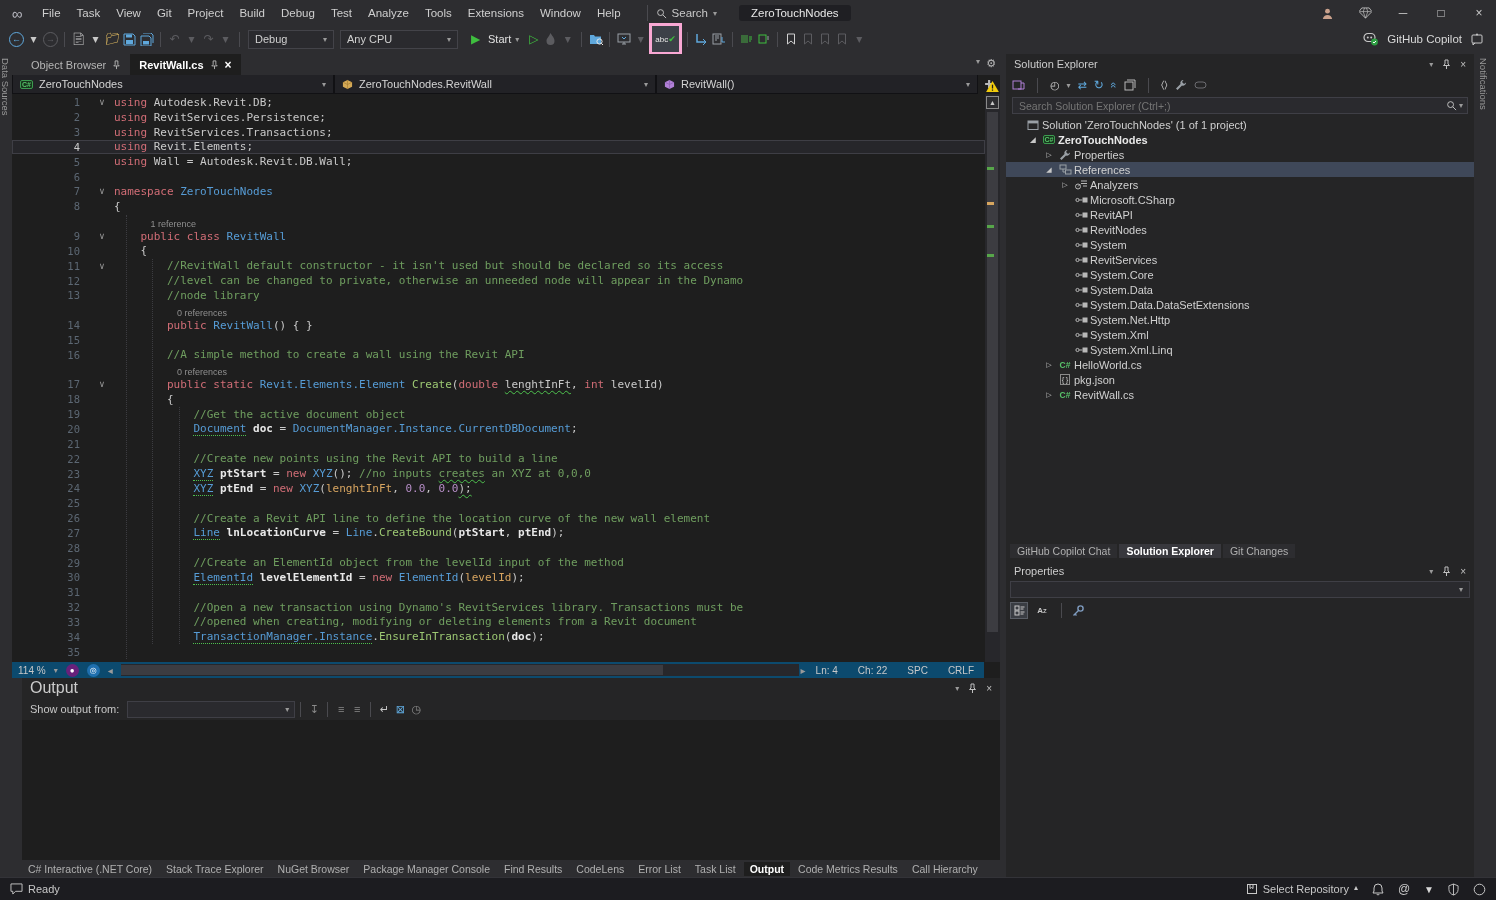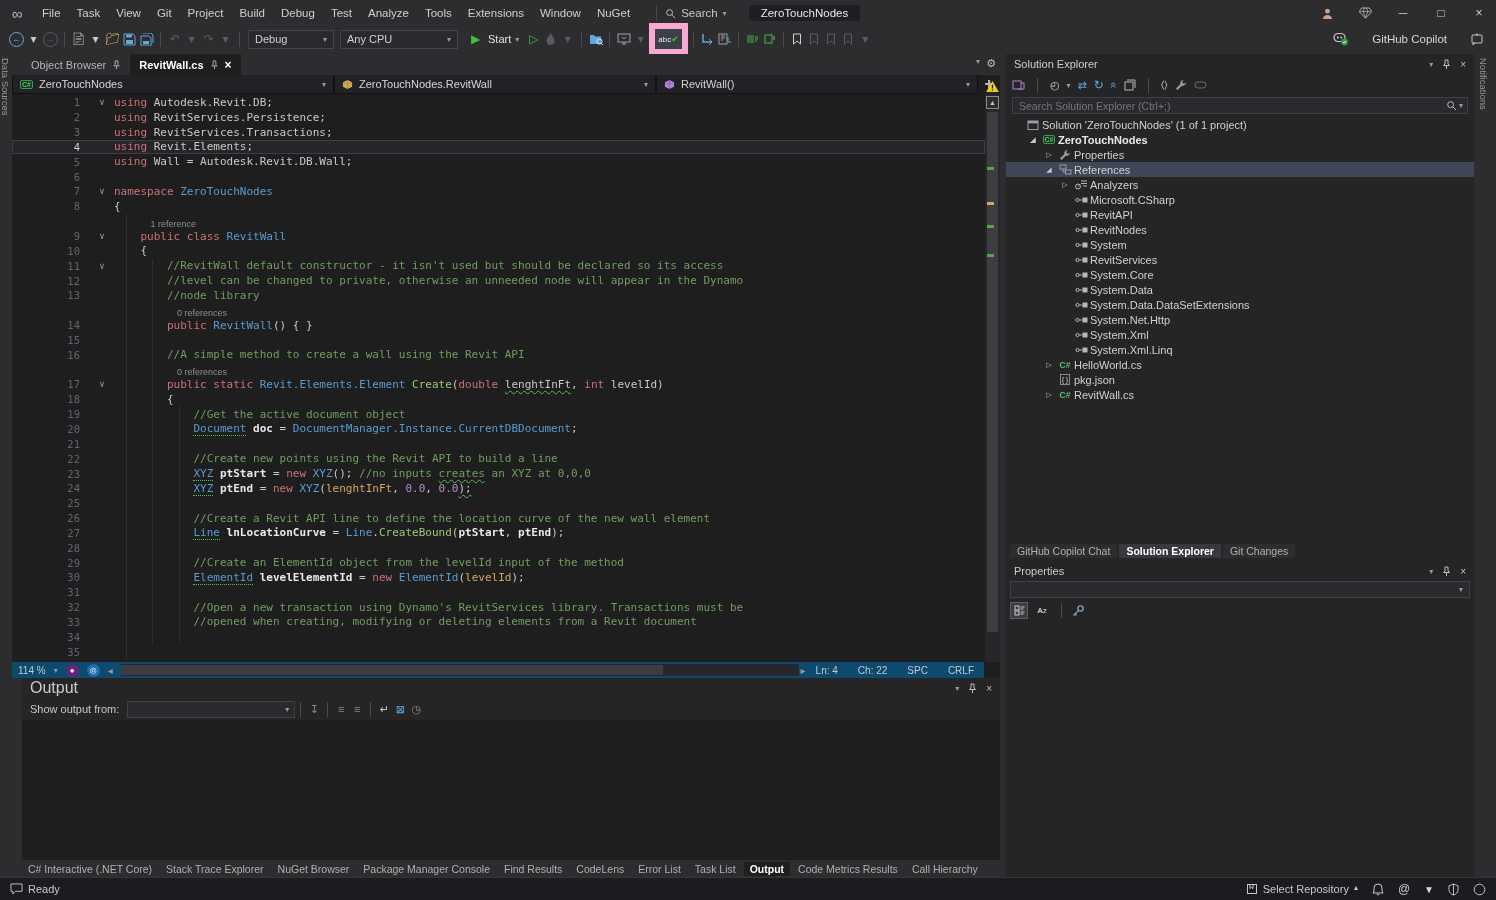--- a/index.html
+++ b/index.html
@@ -29,23 +29,23 @@
     font-size:12px; color:#c8c8c8; }
   .tb-ic.dim { color:#5c5c60; }
   .tb-ic.blue { color:#5fa8dc; }
   .tb-ic.gold { color:#d9b55f; }
   .tb-ic.green { color:#3fbf3f; }
   .circ { width:15px; height:15px; border-radius:50%; border:1px solid currentColor;
     display:inline-flex; align-items:center; justify-content:center; font-size:9px; }
   .tb-combo { display:flex; align-items:center; justify-content:space-between; background:#2a2a2e;
     border:1px solid #434349; height:19px; padding:0 6px; color:#d0d0d0; margin:0 3px; }
   #tb-start { display:flex; align-items:center; gap:4px; margin:0 6px; color:#e0e0e0; }
-  .abc-box { display:inline-flex; align-items:center; background:#3c4048; border:6px solid #f9a8d4;
+  .abc-box { display:inline-flex; align-items:center; background:#3c4048; border:3px solid #f9a8d4;
     height:32px; padding:0 3px; font-size:8px; color:#e8e8e8; }
-  #copilot-area { margin-left:auto; display:flex; align-items:center; gap:23px; padding-right:12px;
+  #copilot-area { margin-left:auto; display:flex; align-items:center; gap:8px; padding-right:12px;
     font-size:11.5px; color:#d8d8d8; }
 
   
   .vstrip { position:absolute; width:12px; background:#2d2d30; color:#9a9a9a; font-size:9.5px; }
   .vstrip span { writing-mode:vertical-rl; display:block; padding-top:4px; }
 
   
   #editor-group { position:absolute; left:12px; top:54px; width:988px; height:624px; background:#1e1e1e; }
   #doc-tabs { position:absolute; left:0; top:0; right:0; height:21px; background:#2d2d30;
     display:flex; align-items:flex-end; padding-left:10px; font-size:11px; }
@@ -163,21 +163,21 @@
         <div class="menu-item">View</div>
         <div class="menu-item">Git</div>
         <div class="menu-item">Project</div>
         <div class="menu-item">Build</div>
         <div class="menu-item">Debug</div>
         <div class="menu-item">Test</div>
         <div class="menu-item">Analyze</div>
         <div class="menu-item">Tools</div>
         <div class="menu-item">Extensions</div>
         <div class="menu-item">Window</div>
-        <div class="menu-item">NuGet</div>
+        <div class="menu-item">Help</div>
       </div>
     <div id="title-search">
       <svg width="11" height="11" viewBox="0 0 12 12">
           <circle cx="5" cy="5" r="3.2" fill="none" stroke="#c8c8c8"></circle>
           <path d="M7.5 7.5L11 11" stroke="#c8c8c8"></path>
         </svg>
       <span>Search</span>
       <span class="caret">▾</span>
     </div>
     <div id="app-title">ZeroTouchNodes</div>
@@ -430,21 +430,21 @@
           <div class="row"><span class="ln-num">24</span><span class="fold"></span><span class="code"><span class="pl">            </span><span class="ty du">XYZ</span><span class="pl"> </span><span class="va">ptEnd</span><span class="pl"> = </span><span class="kw">new</span><span class="pl"> </span><span class="ty">XYZ</span><span class="pl">(</span><span class="pa">lenghtInFt</span><span class="pl">, </span><span class="nu">0.0</span><span class="pl">, </span><span class="nu">0.0</span><span class="pl sq">);</span></span></div>
           <div class="row"><span class="ln-num">25</span><span class="fold"></span><span class="code"></span></div>
           <div class="row"><span class="ln-num">26</span><span class="fold"></span><span class="code"><span class="pl">            </span><span class="co">//Create a Revit API line to define the location curve of the new wall element</span></span></div>
           <div class="row"><span class="ln-num">27</span><span class="fold"></span><span class="code"><span class="pl">            </span><span class="ty du">Line</span><span class="pl"> </span><span class="va">lnLocationCurve</span><span class="pl"> = </span><span class="ty">Line</span><span class="pl">.</span><span class="me">CreateBound</span><span class="pl">(</span><span class="va">ptStart</span><span class="pl">, </span><span class="va">ptEnd</span><span class="pl">);</span></span></div>
           <div class="row"><span class="ln-num">28</span><span class="fold"></span><span class="code"></span></div>
           <div class="row"><span class="ln-num">29</span><span class="fold"></span><span class="code"><span class="pl">            </span><span class="co">//Create an ElementId object from the levelId input of the method</span></span></div>
           <div class="row"><span class="ln-num">30</span><span class="fold"></span><span class="code"><span class="pl">            </span><span class="ty du">ElementId</span><span class="pl"> </span><span class="va">levelElementId</span><span class="pl"> = </span><span class="kw">new</span><span class="pl"> </span><span class="ty">ElementId</span><span class="pl">(</span><span class="pa">levelId</span><span class="pl">);</span></span></div>
           <div class="row"><span class="ln-num">31</span><span class="fold"></span><span class="code"></span></div>
           <div class="row"><span class="ln-num">32</span><span class="fold"></span><span class="code"><span class="pl">            </span><span class="co">//Open a new transaction using Dynamo's RevitServices library. Transactions must be</span></span></div>
           <div class="row"><span class="ln-num">33</span><span class="fold"></span><span class="code"><span class="pl">            </span><span class="co">//opened when creating, modifying or deleting elements from a Revit document</span></span></div>
-          <div class="row"><span class="ln-num">34</span><span class="fold"></span></div>
+          <div class="row"><span class="ln-num">34</span><span class="fold"></span><span class="code"><span class="pl">            </span><span class="ty du">TransactionManager.Instance</span><span class="pl">.</span><span class="me">EnsureInTransaction</span><span class="pl">(</span><span class="va">doc</span><span class="pl">);</span></span></div>
           <div class="row"><span class="ln-num">35</span><span class="fold"></span><span class="code"></span></div>
           <div class="iguide" style="left: 114px; top: 120px; height: 444px;"></div>
           <div class="iguide" style="left: 140.48px; top: 164px; height: 385px;"></div>
           <div class="iguide" style="left: 166.96px; top: 312px; height: 237px;"></div>
         </div>
     </div>
 
     <div id="v-scroll">
       <div id="v-thumb"></div>
       <div id="scroll-up">▲</div>

